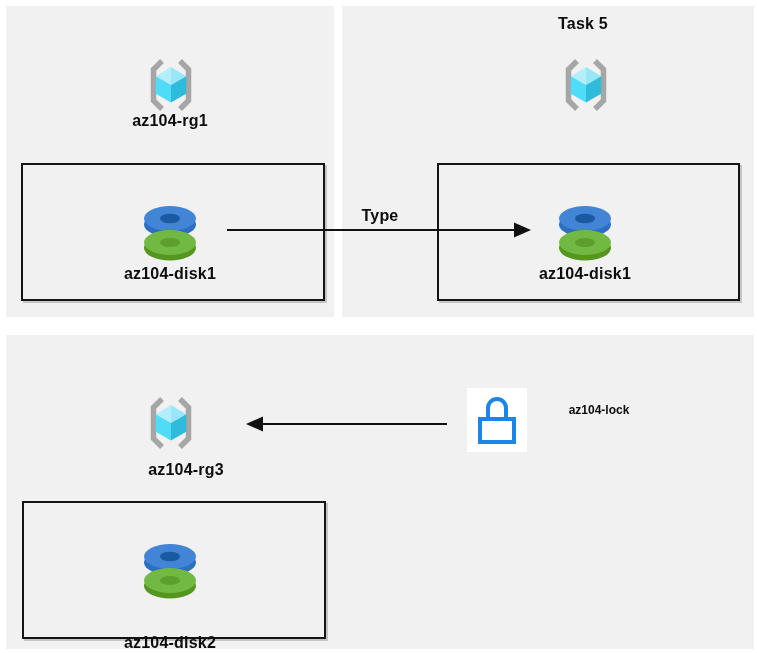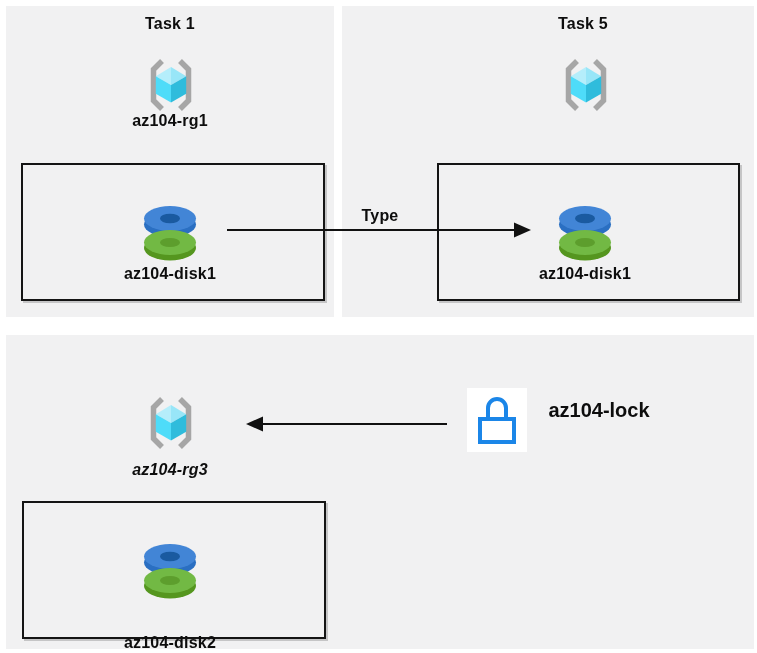--- a/index.html
+++ b/index.html
@@ -17,33 +17,32 @@
     box-shadow:2px 2px 0 rgba(0,0,0,0.18);
   }
   .icon-abs{position:absolute;}
   .overlay{position:absolute;left:0;top:0;pointer-events:none;}
   .lock-tile{
     position:absolute;left:467px;top:388px;width:60px;height:64px;background:#ffffff;
     display:flex;align-items:center;justify-content:center;
   }
   .lock-text{
     position:absolute;left:515px;top:396px;width:168px;text-align:center;
-    font-weight:bold;font-size:20px;color:#0d0d0d;line-height:28px;
+    font-weight:bold;font-size:12px;color:#0d0d0d;line-height:28px;
   }
 </style>
 </head>
 <body>
 
 <div class="canvas">
 
   <div class="panel" style="left:6px;top:6px;width:328px;height:311px;"></div>
   <div class="panel" style="left:342px;top:6px;width:412px;height:311px;"></div>
   <div class="panel" style="left:6px;top:335px;width:748px;height:314px;"></div>
 
-  <div class="lbl" style="left:90px;top:15px;width:160px;">Task 1</div>
 
   <svg class="icon-abs" style="left:141px;top:54px;" width="60" height="62" viewBox="0 0 60 62">
     <path d="M21 7 L12.5 15.5 V46.5 L21 55" stroke="#a6a6a6" stroke-width="5.5" fill="none"></path>
     <path d="M39 7 L47.5 15.5 V46.5 L39 55" stroke="#a6a6a6" stroke-width="5.5" fill="none"></path>
     <polygon points="30,13 30,31 14.8,22.2" fill="#b5eefb"></polygon>
     <polygon points="30,13 45.2,22.2 30,31" fill="#98e6f8"></polygon>
     <polygon points="14.8,22.2 30,31 30,48.5 14.8,39.7" fill="#4edcf9"></polygon>
     <polygon points="45.2,22.2 45.2,39.7 30,48.5 30,31" fill="#2fbcdc"></polygon>
   </svg>
 
@@ -90,21 +89,21 @@
 
   <svg class="icon-abs" style="left:141px;top:392px;" width="60" height="62" viewBox="0 0 60 62">
     <path d="M21 7 L12.5 15.5 V46.5 L21 55" stroke="#a6a6a6" stroke-width="5.5" fill="none"></path>
     <path d="M39 7 L47.5 15.5 V46.5 L39 55" stroke="#a6a6a6" stroke-width="5.5" fill="none"></path>
     <polygon points="30,13 30,31 14.8,22.2" fill="#b5eefb"></polygon>
     <polygon points="30,13 45.2,22.2 30,31" fill="#98e6f8"></polygon>
     <polygon points="14.8,22.2 30,31 30,48.5 14.8,39.7" fill="#4edcf9"></polygon>
     <polygon points="45.2,22.2 45.2,39.7 30,48.5 30,31" fill="#2fbcdc"></polygon>
   </svg>
 
-  <div class="lbl" style="left:90px;top:461px;width:160px;font-style:italic;">az104-rg3</div>
+  <div class="lbl" style="left:106px;top:461px;width:160px;">az104-rg3</div>
 
   <div class="disk-box" style="left:22px;top:501px;width:300px;height:134px;"></div>
 
   <svg class="icon-abs" style="left:138px;top:538px;" width="64" height="62" viewBox="0 0 64 62">
     <ellipse cx="32" cy="24.5" rx="26" ry="12.5" fill="#2a6fc2"></ellipse>
     <ellipse cx="32" cy="18.5" rx="26" ry="12.5" fill="#4285d6"></ellipse>
     <ellipse cx="32" cy="18.5" rx="10" ry="4.8" fill="#1a5aa0"></ellipse>
     <ellipse cx="32" cy="48" rx="26" ry="12.5" fill="#55961f"></ellipse>
     <ellipse cx="32" cy="42.5" rx="26" ry="12.5" fill="#72b944"></ellipse>
     <ellipse cx="32" cy="42.5" rx="10" ry="4.5" fill="#5d9e2d"></ellipse>

